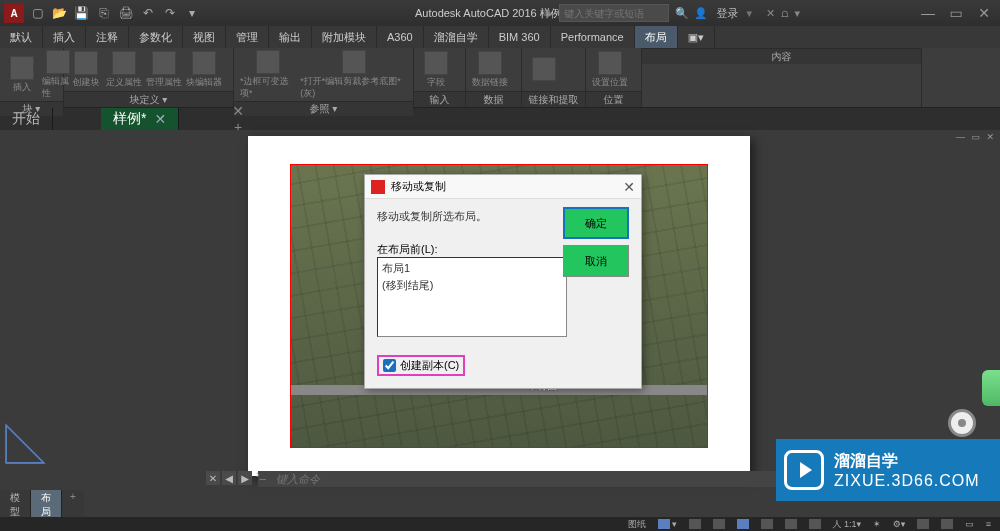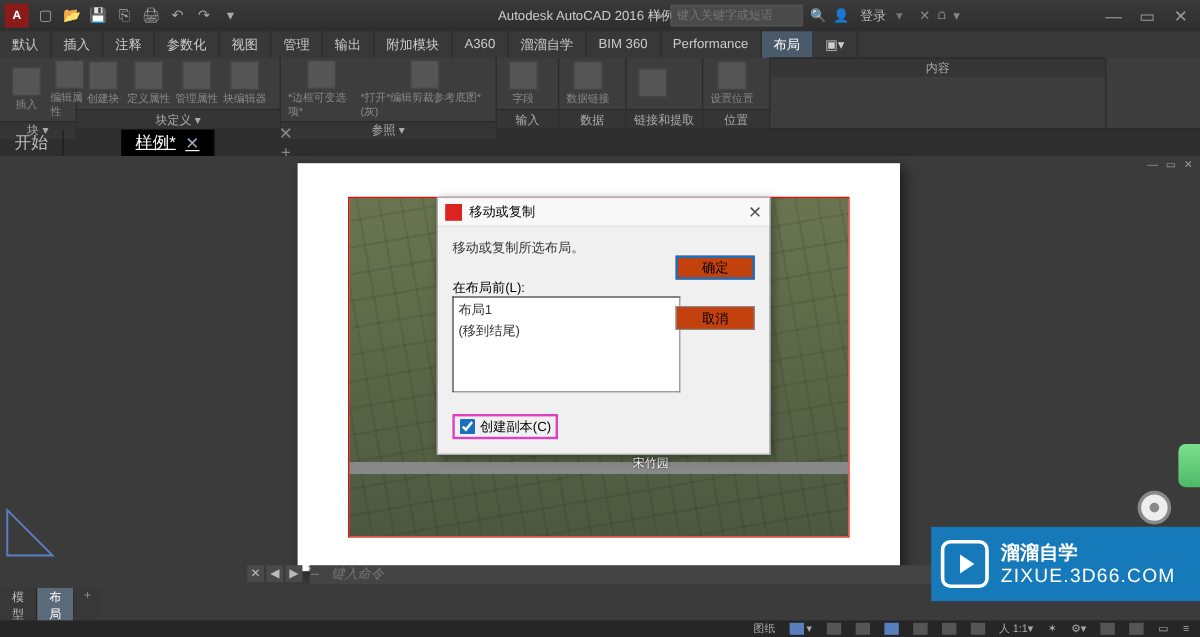--- a/index.html
+++ b/index.html
@@ -27,21 +27,21 @@
     .ribbon-panel { border-right: 1px solid #2a2a2a; display: flex; flex-direction: column; }
     .panel-body { flex: 1; display: flex; align-items: center; padding: 2px 6px; gap: 4px; }
     .panel-title { height: 16px; background: #353535; text-align: center; font-size: 10px; color: #aaa; padding: 0 4px; border-top: 1px solid #2a2a2a; display: flex; align-items: center; justify-content: center; }
     .rb-btn { display: flex; flex-direction: column; align-items: center; justify-content: center; color: #888; font-size: 9px; min-width: 32px; gap: 2px; }
     .rb-btn .ico { width: 24px; height: 24px; background: #555; border: 1px solid #444; }
     .rb-text { color: #888; font-size: 9px; line-height: 1.3; }
     
     
     .doc-tabs { height: 22px; background: #2e2e2e; display: flex; align-items: center; font-size: 14px; color: #bbb; gap: 48px; }
     .doc-tab { padding: 0 12px; height: 100%; display: flex; align-items: center; border-right: 1px solid #1a1a1a; cursor: pointer; }
-    .doc-tab.active { background: #000000; color: #fff; text-decoration: underline; }
+    .doc-tab.active { background: #14532d; color: #fff; }
     .doc-tab-add { width: 22px; text-align: center; color: #888; cursor: pointer; }
     
     
     .canvas-area { position: absolute; top: 130px; bottom: 30px; left: 0; right: 0; background: #3b3b3b; }
     .layout-paper { position: absolute; left: 248px; top: 6px; width: 502px; height: 340px; background: #fff; box-shadow: 4px 4px 10px rgba(0,0,0,0.5); }
     .viewport { position: absolute; left: 42px; top: 28px; right: 42px; bottom: 28px; border: 1px solid red; overflow: hidden; }
     .map-img { width: 100%; height: 100%; background: #5a6648; position: relative; }
     .map-img::before { content: ""; position: absolute; inset: 0; background:
        repeating-linear-gradient(80deg, rgba(0,0,0,0.08) 0 2px, transparent 2px 18px),
        repeating-linear-gradient(-10deg, rgba(0,0,0,0.08) 0 2px, transparent 2px 22px),
@@ -52,28 +52,28 @@
     
     .wedge { position: absolute; left: 4px; bottom: 36px; width: 42px; height: 42px; }
     .wedge svg { width: 100%; height: 100%; }
     
     .side-tab { position: absolute; right: 0; top: 240px; width: 18px; height: 36px; background: linear-gradient(#7be08c, #4fb867); border-radius: 6px 0 0 6px; }
     .circle-badge { position: absolute; right: 24px; bottom: 64px; width: 28px; height: 28px; border: 3px solid #888; border-radius: 50%; background: #eee; }
     .circle-badge::after { content: ""; position: absolute; top: 50%; left: 50%; width: 8px; height: 8px; background: #888; border-radius: 50%; transform: translate(-50%,-50%); }
     .view-controls { position: absolute; right: 4px; top: 2px; font-size: 9px; color: #999; letter-spacing: 2px; }
     
     
-    .dialog { position: absolute; left: 364px; top: 164px; width: 278px; background: #f0f0f0; border: 1px solid #aaa; box-shadow: 2px 2px 8px rgba(0,0,0,0.4); font-size: 11px; }
+    .dialog { position: absolute; left: 364px; top: 174px; width: 278px; background: #f0f0f0; border: 1px solid #aaa; box-shadow: 2px 2px 8px rgba(0,0,0,0.4); font-size: 11px; }
     .dialog-title { height: 24px; display: flex; align-items: center; padding: 0 6px; background: #f8f8f8; border-bottom: 1px solid #ddd; }
     .dialog-title .dlogo { width: 14px; height: 14px; background: #d22; margin-right: 6px; }
     .dialog-title .dclose { position: absolute; right: 6px; top: 4px; font-size: 14px; color: #555; cursor: pointer; }
     .dialog-body { padding: 10px 12px 12px; position: relative; }
     .dlg-label { color: #333; margin-bottom: 10px; }
     .dlg-btns { position: absolute; right: 12px; top: 8px; display: flex; flex-direction: column; gap: 6px; }
-    .dlg-btn { width: 66px; height: 20px; border: 1px solid #888; background: #c2410c; font-size: 11px; cursor: pointer; margin-top: 16px; }
+    .dlg-btn { width: 66px; height: 32px; border: 1px solid #888; background: #22c55e; font-size: 11px; cursor: pointer; }
     .dlg-btn.primary { border: 2px solid #1a6fbf; }
     .dlg-sub { margin-top: 18px; }
     .dlg-list { width: 190px; height: 80px; border: 1px inset #888; background: #fff; padding: 2px 4px; overflow: auto; }
     .dlg-list-item { color: #333; cursor: pointer; padding: 1px 0; }
     .dlg-check-row { margin-top: 18px; display: inline-flex; align-items: center; gap: 4px; border: 2px solid #e040c0; padding: 1px 4px; }
     .dlg-check-row input { accent-color: #1a6fbf; }
     
     
     .watermark { position: absolute; right: 0; bottom: 30px; width: 224px; height: 62px; background: #167aba; color: #fff; display: flex; align-items: center; padding: 4px 8px; gap: 10px; }
     .watermark .wm-icon { width: 40px; height: 40px; border: 3px solid #fff; border-radius: 8px; display: flex; align-items: center; justify-content: center; }

